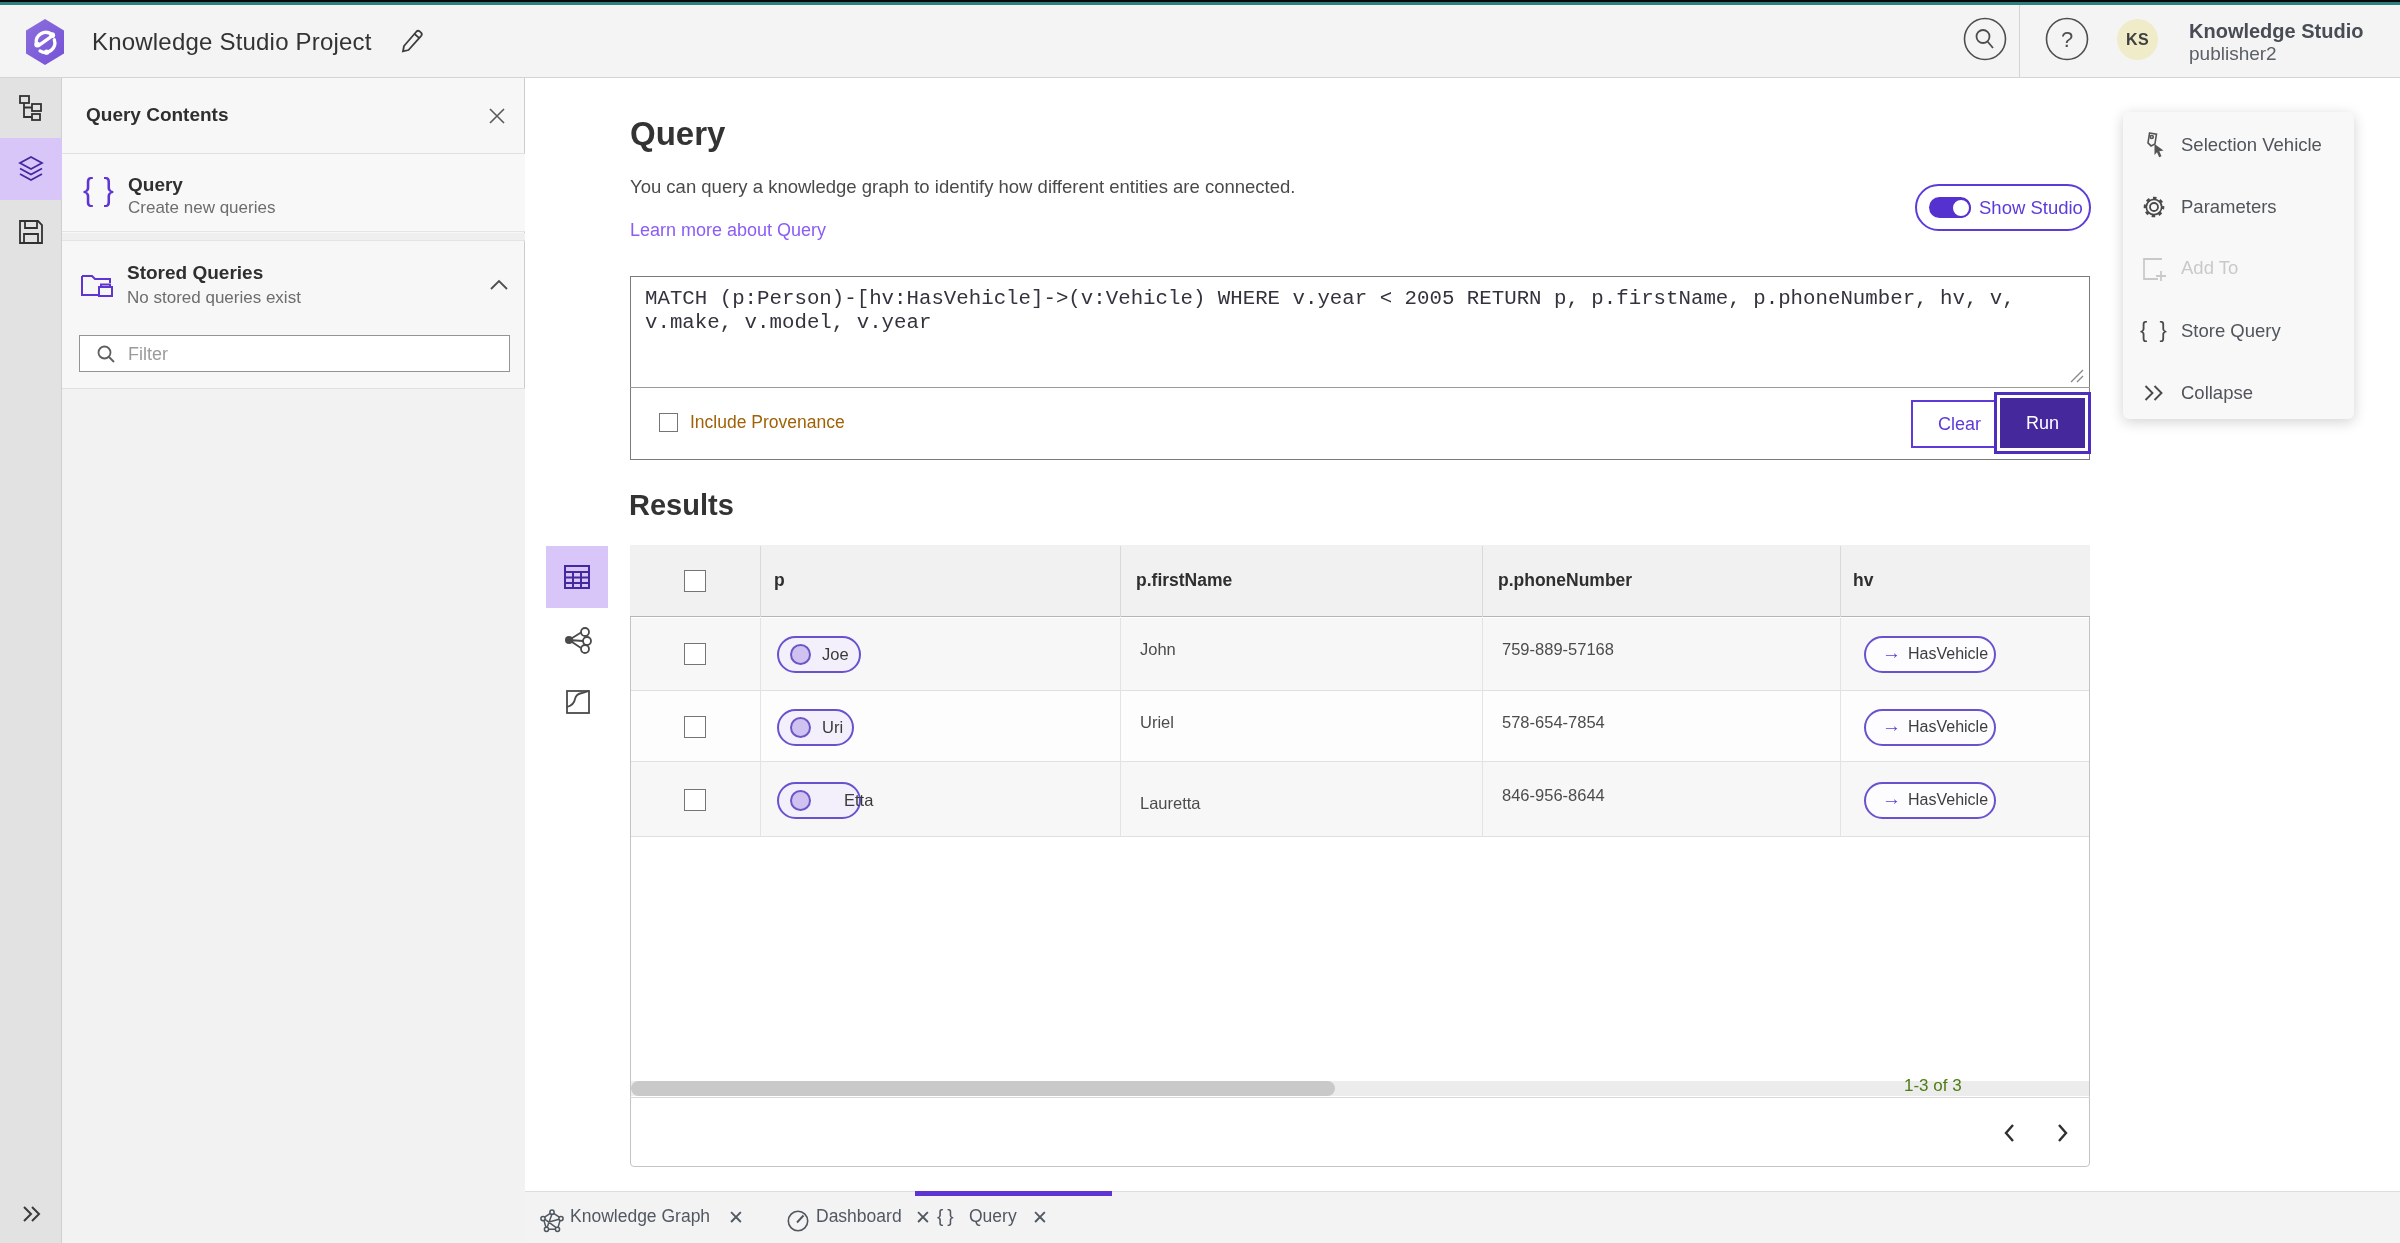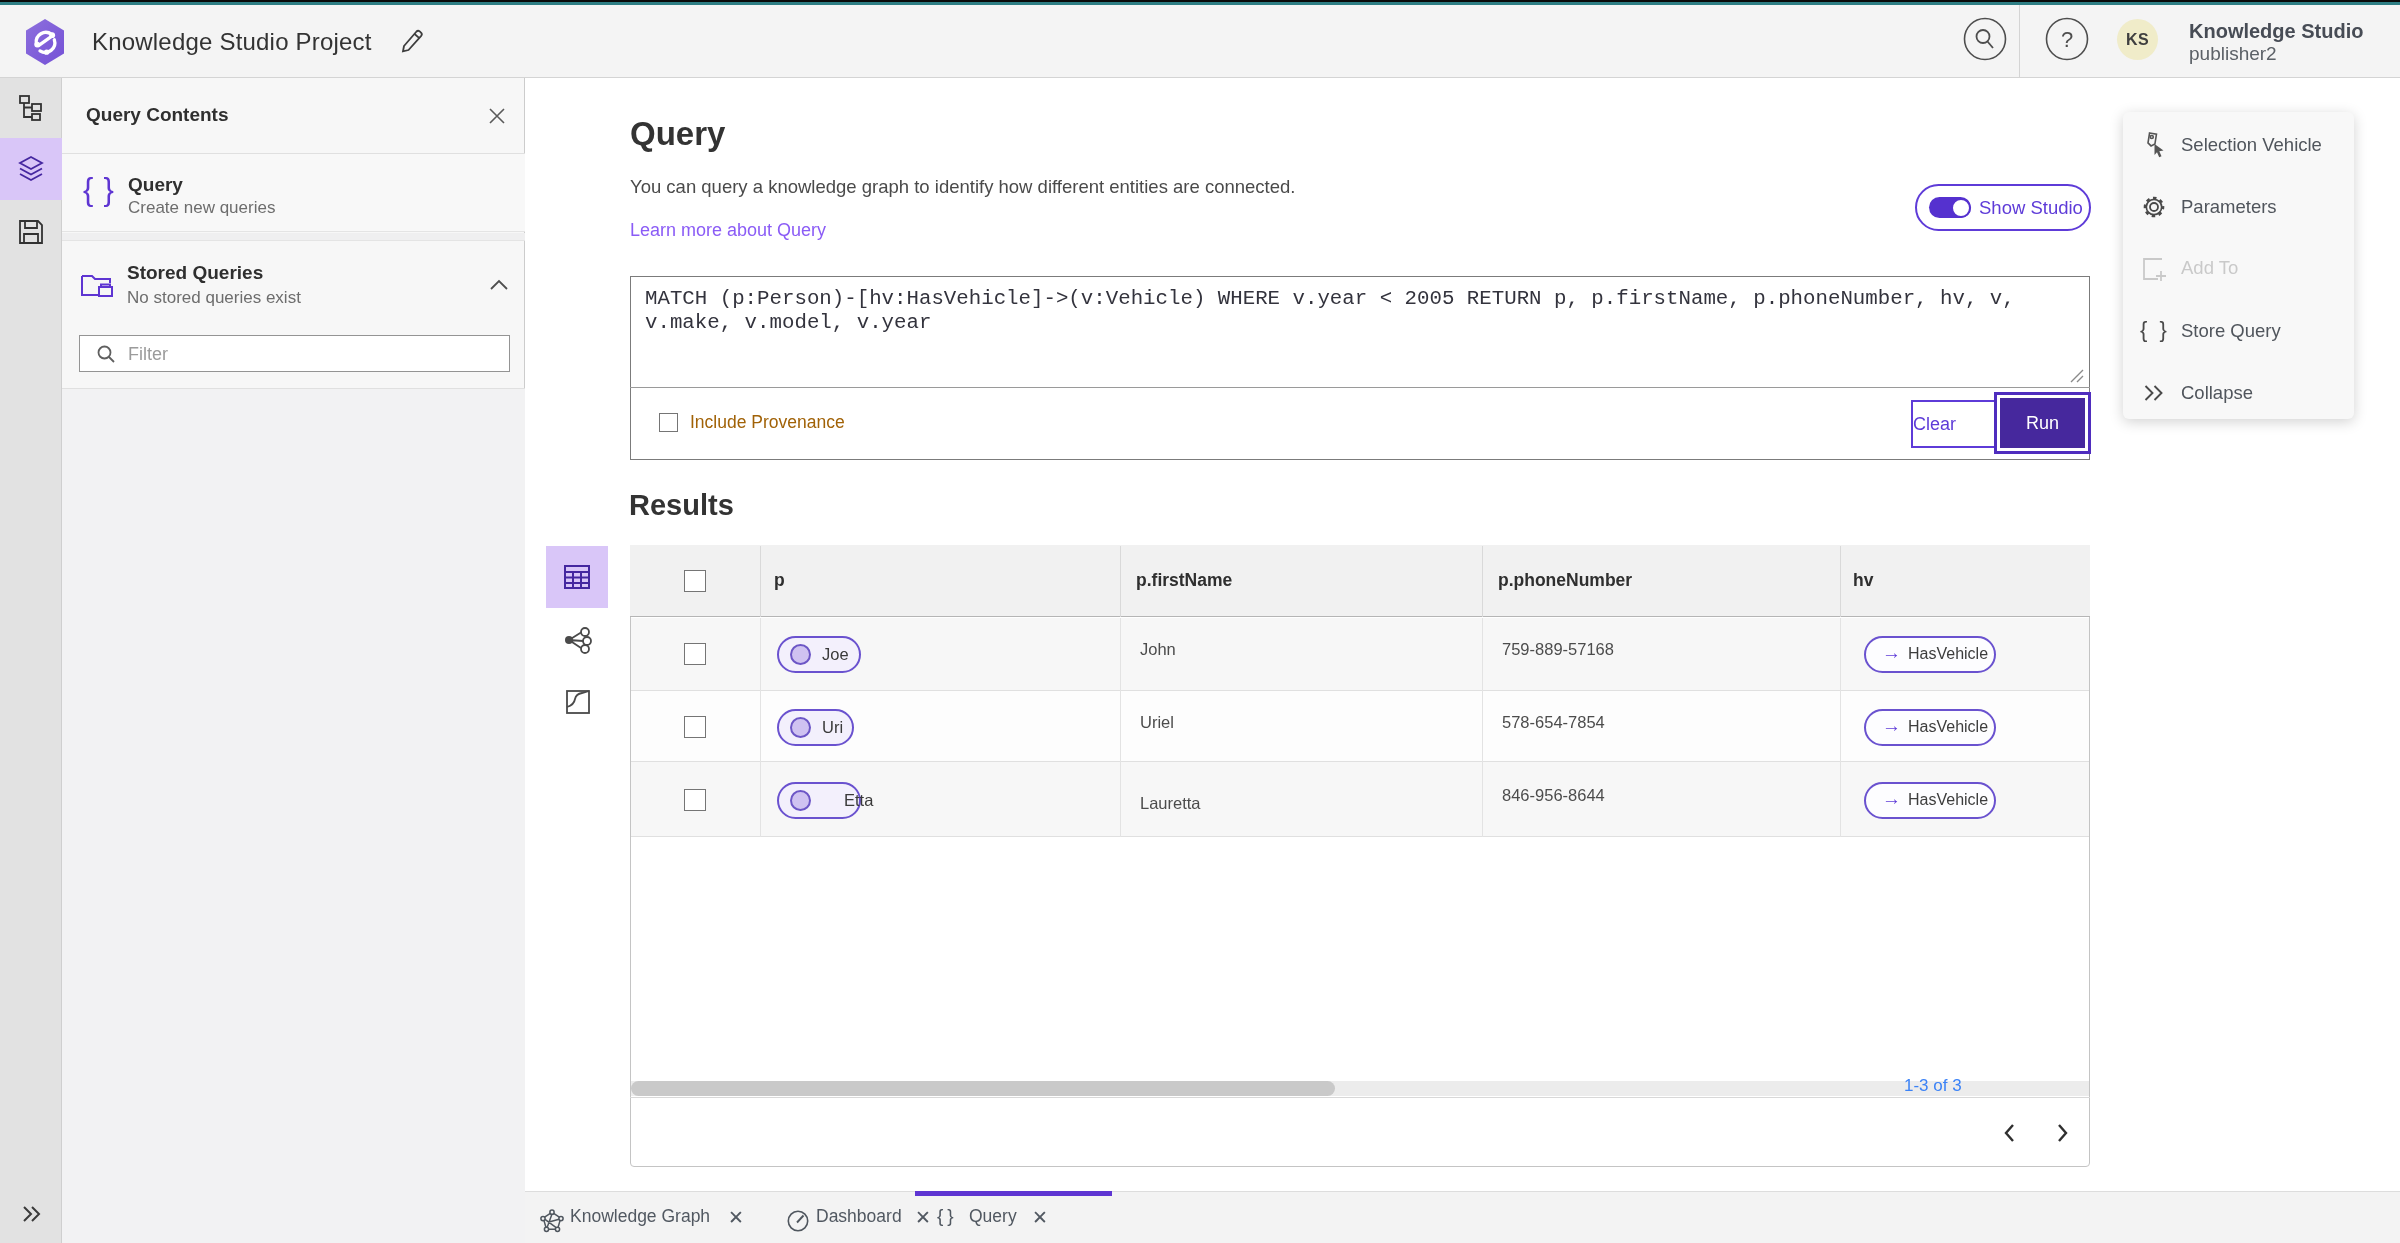--- a/index.html
+++ b/index.html
@@ -40,21 +40,21 @@
 #sq-pill { left:1915px; top:184px; width:176px; height:47px; border:2px solid #5e3bd8; border-radius:24px; background:#ffffff; }
 #sq-switch { left:1929px; top:197px; width:42px; height:21px; border-radius:12px; background:#5531cf; }
 #sq-knob { left:1951px; top:197.5px; width:20px; height:20px; border-radius:50%; background:#ffffff; border:2.5px solid #5531cf; }
 #sq-label { left:1979px; top:197px; font-size:18.5px; color:#5e3bd8; }
 
 #qbox { left:630px; top:276px; width:1460px; height:184px; border:1px solid #7b7b7b; background:#ffffff; }
 #qtext { left:645px; top:287px; font-family:"Liberation Mono",monospace; font-size:20.75px; line-height:24px; color:#33333d; white-space:pre; }
 #qbox-div { left:630px; top:387px; width:1460px; height:1px; background:#9a9a9a; }
 #cb-prov { left:659px; top:413px; width:19px; height:19px; border:1.5px solid #757575; background:#ffffff; }
 #lbl-prov { left:690px; top:412px; font-size:17.5px; color:#a16207;text-align:right; }
-#btn-clear { left:1911px; top:400px; width:97px; height:48px; border:2px solid #5e3bd8; background:#ffffff; color:#5e3bd8; font-size:18px; text-align:left; line-height:44px; }
+#btn-clear { left:1911px; top:400px; width:97px; height:48px; border:2px solid #5e3bd8; background:#ffffff; color:#5e3bd8; font-size:18px; text-align:center; line-height:44px; }
 #btn-run-ring { left:1994px; top:392px; width:97px; height:62px; border:3px solid #4f2dbe; background:#ffffff; padding:3px; }
 #btn-run { width:85px; height:50px; background:#46289d; color:#ffffff; font-size:18px; text-align:center; line-height:50px; }
 
 #h-results { left:629px; top:489px; font-size:29px; font-weight:600; color:#333333; }
 
 #mini-sel { left:546px; top:546px; width:62px; height:62px; background:#d9c6f8; }
 
 #tbl { left:630px; top:545px; width:1460px; height:622px; border:1px solid #c4c4c4; border-radius:0 0 4px 4px; background:#ffffff; }
 #thead { left:630px; top:545px; width:1460px; height:72px; background:#f1f1f1; border-bottom:1px solid #b5b5b5; }
 .hv-line { top:546px; height:71px; width:1px; background:#d9d9d9; }
@@ -65,21 +65,21 @@
 .cell-txt { font-size:16.5px; color:#4c4c4c; }
 .epill { width:84px; height:37px; border:2px solid #6a52cf; border-radius:19px; background:#f3f0fc; }
 .ecirc { width:21px; height:21px; border-radius:50%; background:#cfc2f1; border:2px solid #6c56c6; }
 .hpill { left:1864px; width:132px; height:37px; border:2px solid #6a52cf; border-radius:19px; background:#fdfdff; }
 .harrow { left:1882px; font-size:19px; color:#5e3bd8; }
 .htxt { left:1908px; font-size:16px; color:#3d3d3d; }
 
 #sb-track { left:631px; top:1081px; width:1458px; height:15px; background:#ececec; }
 #sb-thumb { left:631px; top:1081px; width:704px; height:15px; background:#c9c9c9; border-radius:8px; }
 #pg-div { left:630px; top:1097px; width:1460px; height:1px; background:#d8d8d8; }
-#pg-lbl { left:1904px; top:1076px; font-size:17px; color:#3b82f6; }
+#pg-lbl { left:1904px; top:1076px; font-size:17px; color:#4d7c0f; }
 
 #rmenu { left:2123px; top:112px; width:231px; height:307px; background:#f8f8f8; border-radius:6px; box-shadow:0 3px 14px rgba(0,0,0,0.18); }
 .rm-lbl { left:2181px; font-size:18.5px; color:#50555c; }
 
 #tabbar { left:525px; top:1191px; width:1875px; height:52px; background:#f3f3f3; border-top:1px solid #dddddd; }
 #tab-active-line { left:915px; top:1191px; width:197px; height:5px; background:#5e35d2; }
 .tab-lbl { top:1206px; font-size:17.5px; color:#515861; }
 .tab-x { top:1206px; font-size:19px; color:#515861; }
 </style>
 </head>

